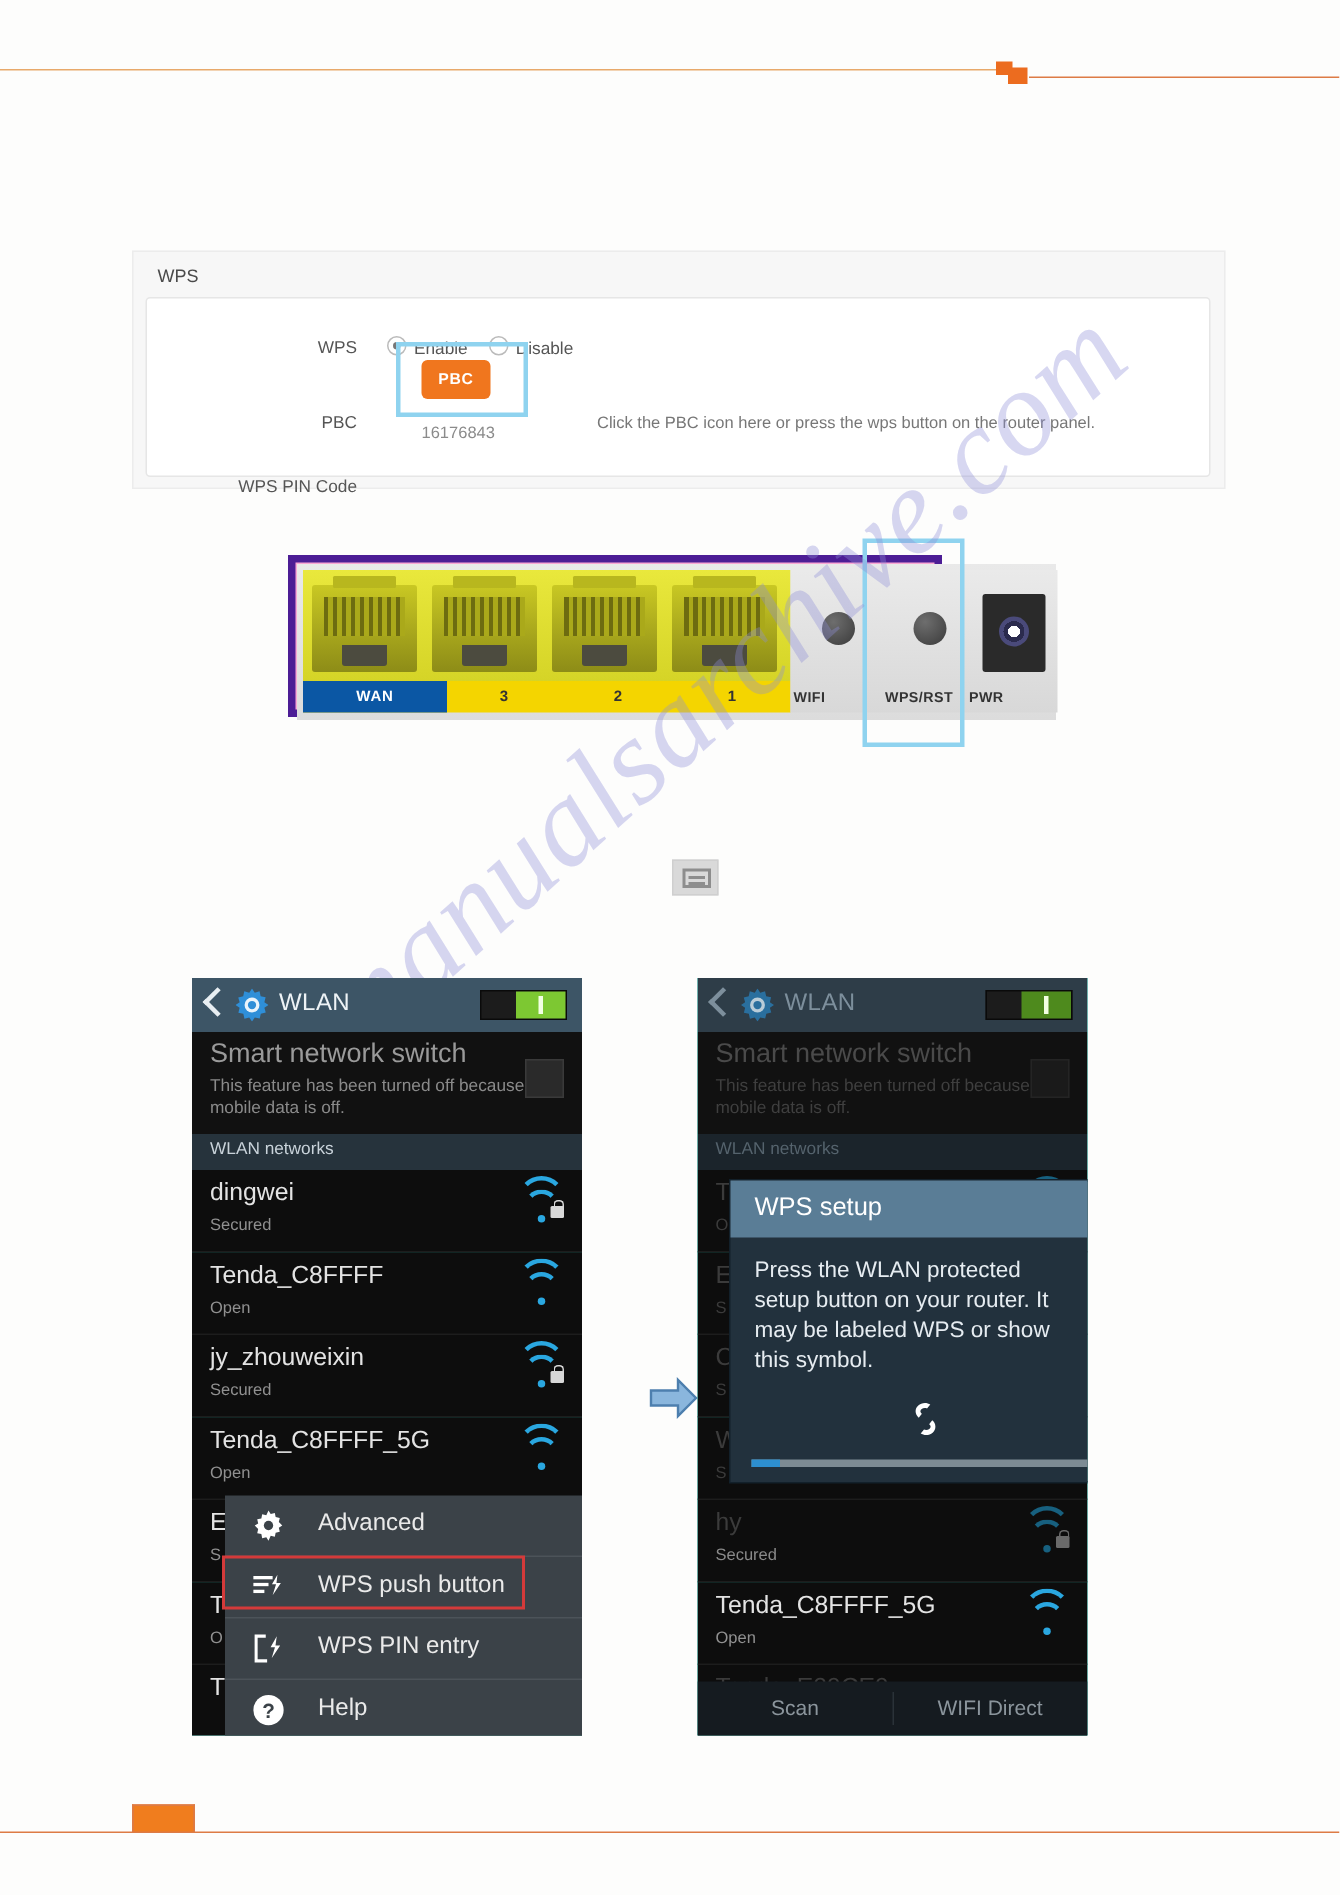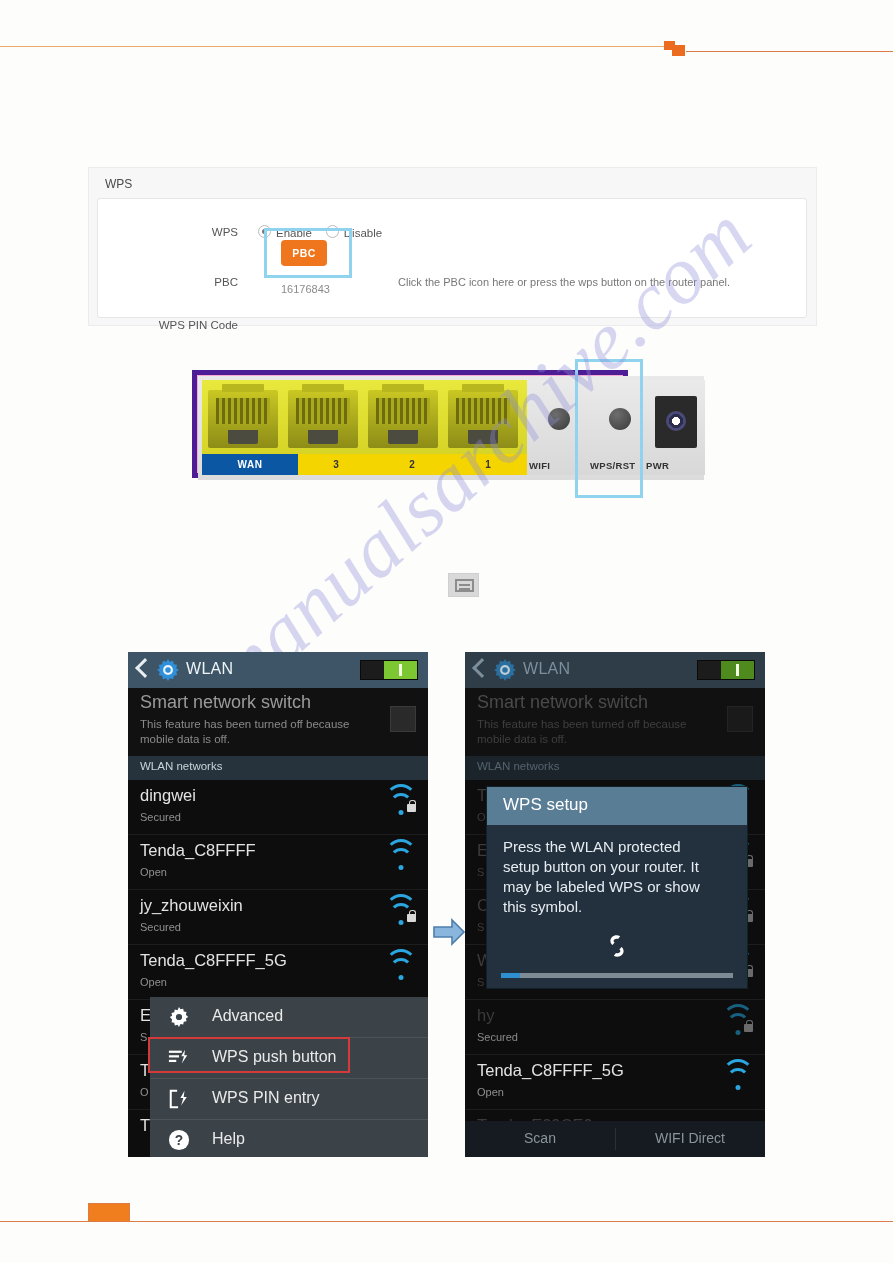--- a/index.html
+++ b/index.html
@@ -77,21 +77,21 @@
   .label-wan{position:absolute;left:0;top:0;width:96px;height:21px;background:#0b57a4;color:#fff;font-size:10px;font-weight:bold;line-height:21px;text-align:center;letter-spacing:.5px;}
   .label-num{position:absolute;top:0;width:76px;height:21px;color:#333;font-size:10px;font-weight:bold;line-height:21px;text-align:center;}
   .gray-strip{position:absolute;left:329px;top:4px;width:178px;height:95px;background:linear-gradient(#eaeaea,#d8d8d8);}
   .rbtn{position:absolute;top:28px;width:22px;height:22px;border-radius:50%;background:radial-gradient(circle at 35% 30%,#6e6e6e,#3a3a3a);}
   .pwr-jack{position:absolute;left:128px;top:16px;width:42px;height:52px;background:#2a2a2a;border-radius:2px;}
   .pwr-jack:after{content:"";position:absolute;left:11px;top:15px;width:20px;height:20px;border-radius:50%;background:radial-gradient(circle at 50% 50%,#fff 0 4px,#2b2b4d 4px 7px,#4a4a7a 7px 10px);}
   .glabel{position:absolute;top:80px;width:60px;color:#333;font-size:9.5px;font-weight:bold;text-align:left;letter-spacing:.3px;}
   .router-hl{position:absolute;left:575px;top:359px;width:68px;height:139px;border:3px solid #8fd3ef;box-sizing:border-box;}
 
   
-  .phone{position:absolute;width:300px;height:505px;background:#14b8a6;overflow:hidden;}
+  .phone{position:absolute;width:260px;height:505px;background:#14b8a6;overflow:hidden;}
   .phone-l{left:128px;top:652px;}
   .phone-r{left:465px;top:652px;}
 
   .ph-bar{position:absolute;left:0;top:0;width:100%;height:36px;background:#3d5566;}
   .ph-bar.dim{background:#2e3d48;}
   .back-chev{position:absolute;left:10px;top:9px;width:11px;height:11px;border-left:3px solid #e8eef2;border-bottom:3px solid #e8eef2;transform:rotate(45deg);}
   .gear{position:absolute;left:29px;top:7px;width:22px;height:22px;}
   .ph-title{position:absolute;left:58px;top:8px;font-size:16px;color:#eef3f6;letter-spacing:.3px;}
   .ph-title.dim{color:#7d8f9c;}
   .toggle{position:absolute;right:10px;top:8px;width:58px;height:20px;background:#1c1c1c;border:1px solid #0a0a0a;box-sizing:border-box;}

